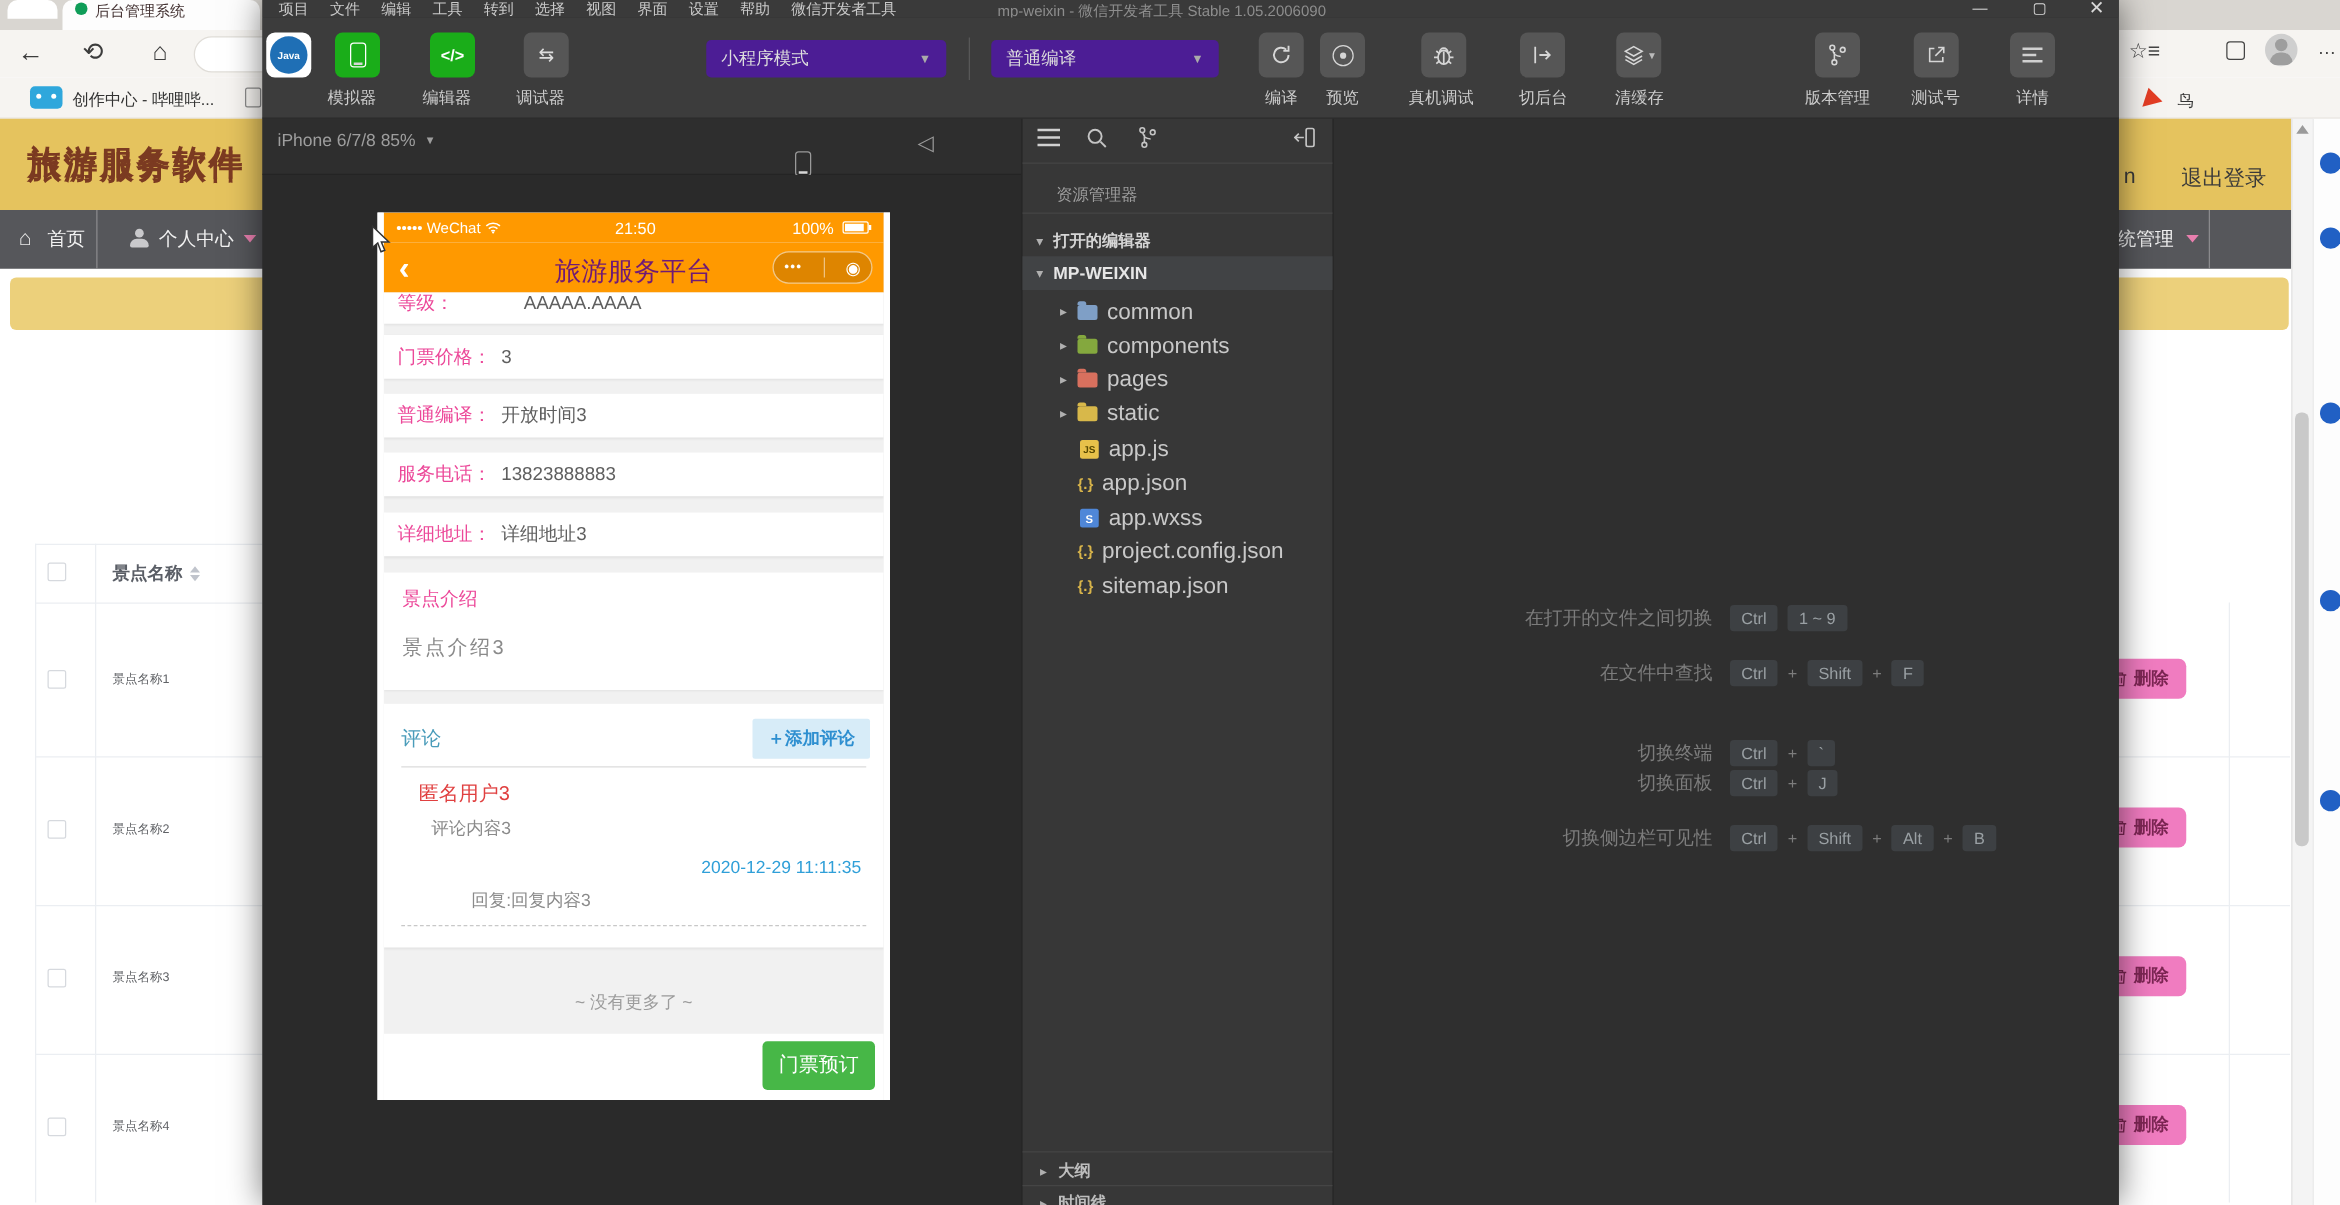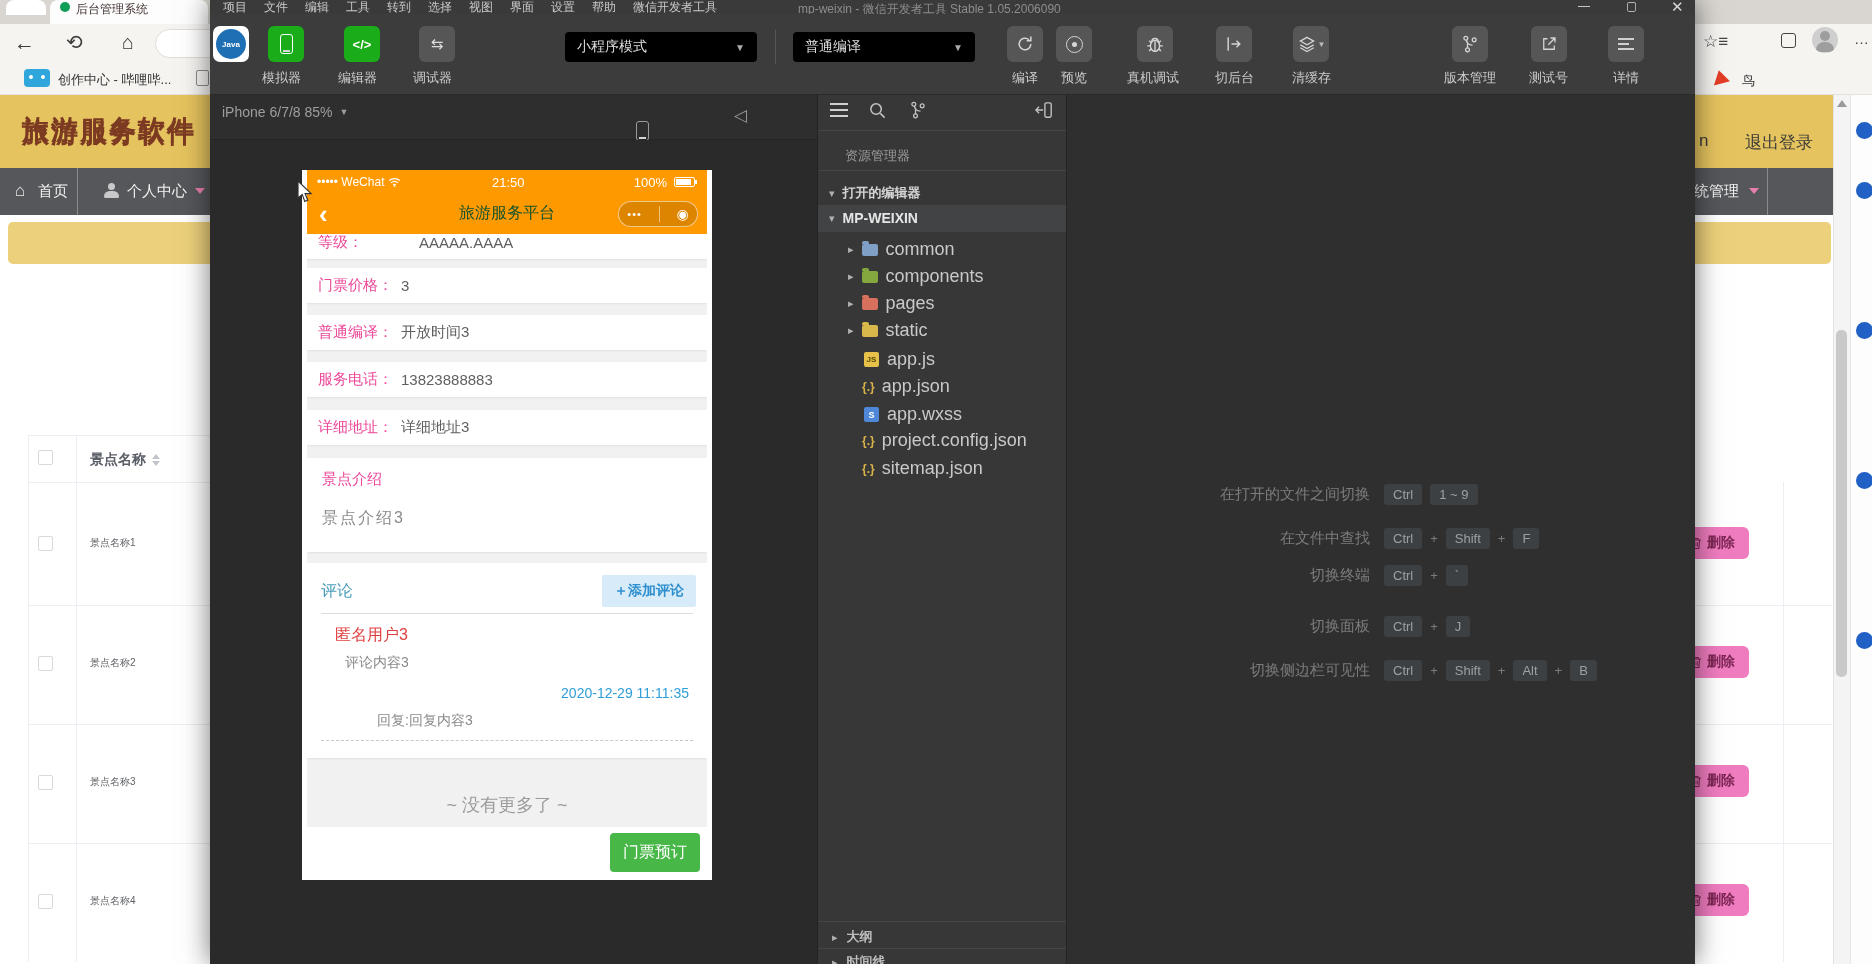--- a/index.html
+++ b/index.html
@@ -55,58 +55,58 @@
   .dt{left:210px;top:0;width:1485px;height:964px;background:#2d2d2d;box-shadow:0 0 26px rgba(0,0,0,.55);}
   .menubar{left:210px;top:0;width:1485px;height:14px;background:#3a3a3a;display:flex;align-items:center;gap:17px;padding-left:13px;}
   .menubar span{font-size:12px;color:#c9c9c9;white-space:nowrap;}
   .wtitle{font-size:12px;color:#8d8d8d;}
   .wctl{color:#d8d8d8;font-size:12px;line-height:1;}
   .toolbar{left:210px;top:14px;width:1485px;height:81px;background:#3c3c3c;border-bottom:1px solid #2a2a2a;}
   .tbtn{width:36px;height:36px;border-radius:6px;display:flex;align-items:center;justify-content:center;}
   .tbtn.green{background:#1aad19;}
   .tbtn.gray{background:#565656;}
   .tlabel{font-size:13px;color:#cccccc;text-align:center;white-space:nowrap;}
-  .tsel{height:30px;background:#000000;border-radius:4px;display:flex;align-items:center;padding:0 12px;color:#ddd;font-size:14px;justify-content:space-between;}
+  .tsel{height:30px;background:#4c1d95;border-radius:4px;display:flex;align-items:center;padding:0 12px;color:#ddd;font-size:14px;justify-content:space-between;}
   .tsel .car{color:#aaa;font-size:10px;}
   .tsep{width:1px;height:34px;background:#575757;}
   .avatar-java{width:36px;height:36px;border-radius:7px;background:#fff;display:flex;align-items:center;justify-content:center;}
   .java-circ{width:30px;height:30px;border-radius:50%;background:#1f6fb5;color:#fff;font-size:8px;display:flex;align-items:center;justify-content:center;font-weight:bold;}
   .phone-glyph{width:13px;height:20px;border:1.6px solid #d6d6d6;border-radius:3px;position:relative;}
   .phone-glyph:after{content:"";position:absolute;left:2px;bottom:1px;right:2px;height:1.6px;background:#d6d6d6;}
   .stop-glyph{width:18px;height:18px;border:1.6px solid #9a9a9a;border-radius:50%;position:relative;}
   .stop-glyph:after{content:"";position:absolute;left:5px;top:5px;width:6px;height:6px;background:#9a9a9a;border-radius:1px;}
   .multi-glyph{width:14px;height:11px;border:1.6px solid #9a9a9a;border-radius:2px;position:relative;margin-left:4px;margin-top:4px;}
   .multi-glyph:before{content:"";position:absolute;left:-6px;top:3px;width:14px;height:11px;border:1.6px solid #9a9a9a;border-radius:2px;background:#2d2d2d;}
   .bars3{display:flex;flex-direction:column;gap:3px;}
   .bars3 i{display:block;width:16px;height:2px;background:#d0d0d0;}
   .bars3 i.short{width:11px;}
   
   .simbar{left:210px;top:95px;width:607px;height:45px;background:#2e2e2e;border-bottom:1px solid #242424;}
   .device-label{font-size:14px;color:#9e9e9e;}
   .simarea{left:210px;top:140px;width:607px;height:824px;background:#2a2a2a;}
   .phone{left:302px;top:170px;width:410px;height:710px;background:#f1f1f1;border-left:5px solid #fff;border-right:5px solid #fff;overflow:hidden;}
   .ph-status{left:0;top:0;width:400px;height:24px;background:#ff9900;color:#fff;display:flex;align-items:center;padding:0 10px;font-size:13px;}
   .ph-nav{left:0;top:24px;width:400px;height:40px;background:#ff9900;}
-  .ph-title{color:#14532d;font-size:16px;font-family:Liberation Mono, monospace;}
+  .ph-title{color:#701a75;font-size:21px;font-family:Liberation Mono, monospace;}
   .capsule{position:absolute;right:9px;top:7px;width:80px;height:26px;border:1px solid rgba(255,255,255,.55);background:rgba(0,0,0,.13);border-radius:13px;display:flex;align-items:center;justify-content:space-around;color:#fff;}
   .capsule .cdiv{width:1px;height:16px;background:rgba(255,255,255,.5);}
   .card{position:absolute;left:0;width:400px;background:#fff;box-shadow:0 1px 2px rgba(0,0,0,.07);}
   .frow{display:flex;align-items:center;padding-left:11px;font-size:15px;overflow:hidden;}
   .flabel{color:#ec4899;margin-right:8px;white-space:nowrap;}
   .fvalue{color:#5f5f5f;}
   .battery{width:21px;height:10px;border:1px solid #fff;border-radius:2px;position:relative;margin-left:4px;}
   .battery:before{content:"";position:absolute;left:1px;top:1px;bottom:1px;width:15px;background:#fff;}
   .battery:after{content:"";position:absolute;right:-3px;top:2px;width:2px;height:4px;background:#fff;}
   .cmt-title{color:#4a9cba;font-size:16px;}
   .add-btn{background:#d7ecf8;color:#2e8fd0;font-size:14px;font-weight:bold;height:32px;display:flex;align-items:center;padding:0 12px;border-radius:2px;}
   .cmt-user{color:#e04040;font-size:16px;}
   .cmt-text{color:#8a8a8a;font-size:14px;}
   .cmt-time{color:#2f9fd8;font-size:14px;}
   .dashed{border-top:1px dashed #c8c8c8;}
-  .nomore{color:#9c9c9c;font-size:18px;}
+  .nomore{color:#9c9c9c;font-size:14px;}
   .book-btn{background:#47b747;color:#fff;font-size:16px;border-radius:4px;width:90px;height:39px;display:flex;align-items:center;justify-content:center;}
   
   .explorer{left:817px;top:95px;width:250px;height:869px;background:#373737;border-left:1px solid #232323;border-right:1px solid #232323;}
   .exp-title{font-size:13px;color:#9d9d9d;}
   .exp-div{background:#454545;height:1px;}
   .tree-caret{color:#b0b0b0;font-size:11px;}
   .tree-text{color:#c9c9c9;font-size:18px;}
   .tree-head{color:#d5d5d5;font-size:13px;font-weight:bold;}
   .proj-row{background:#414345;}
   .folder{width:16px;height:12px;border-radius:2px;position:relative;}
@@ -559,21 +559,21 @@
   <div class="sc-row" style="top:528px;">
     <span class="sc-label">在文件中查找</span>
     <span class="keys">
       <span class="key">Ctrl</span>
       <span class="plus">+</span>
       <span class="key">Shift</span>
       <span class="plus">+</span>
       <span class="key">F</span>
     </span>
   </div>
-  <div class="sc-row" style="top:565px;">
+  <div class="sc-row" style="top:592px;">
     <span class="sc-label">切换终端</span>
     <span class="keys">
       <span class="key">Ctrl</span>
       <span class="plus">+</span>
       <span class="key">`</span>
     </span>
   </div>
   <div class="sc-row" style="top:616px;">
     <span class="sc-label">切换面板</span>
     <span class="keys">

